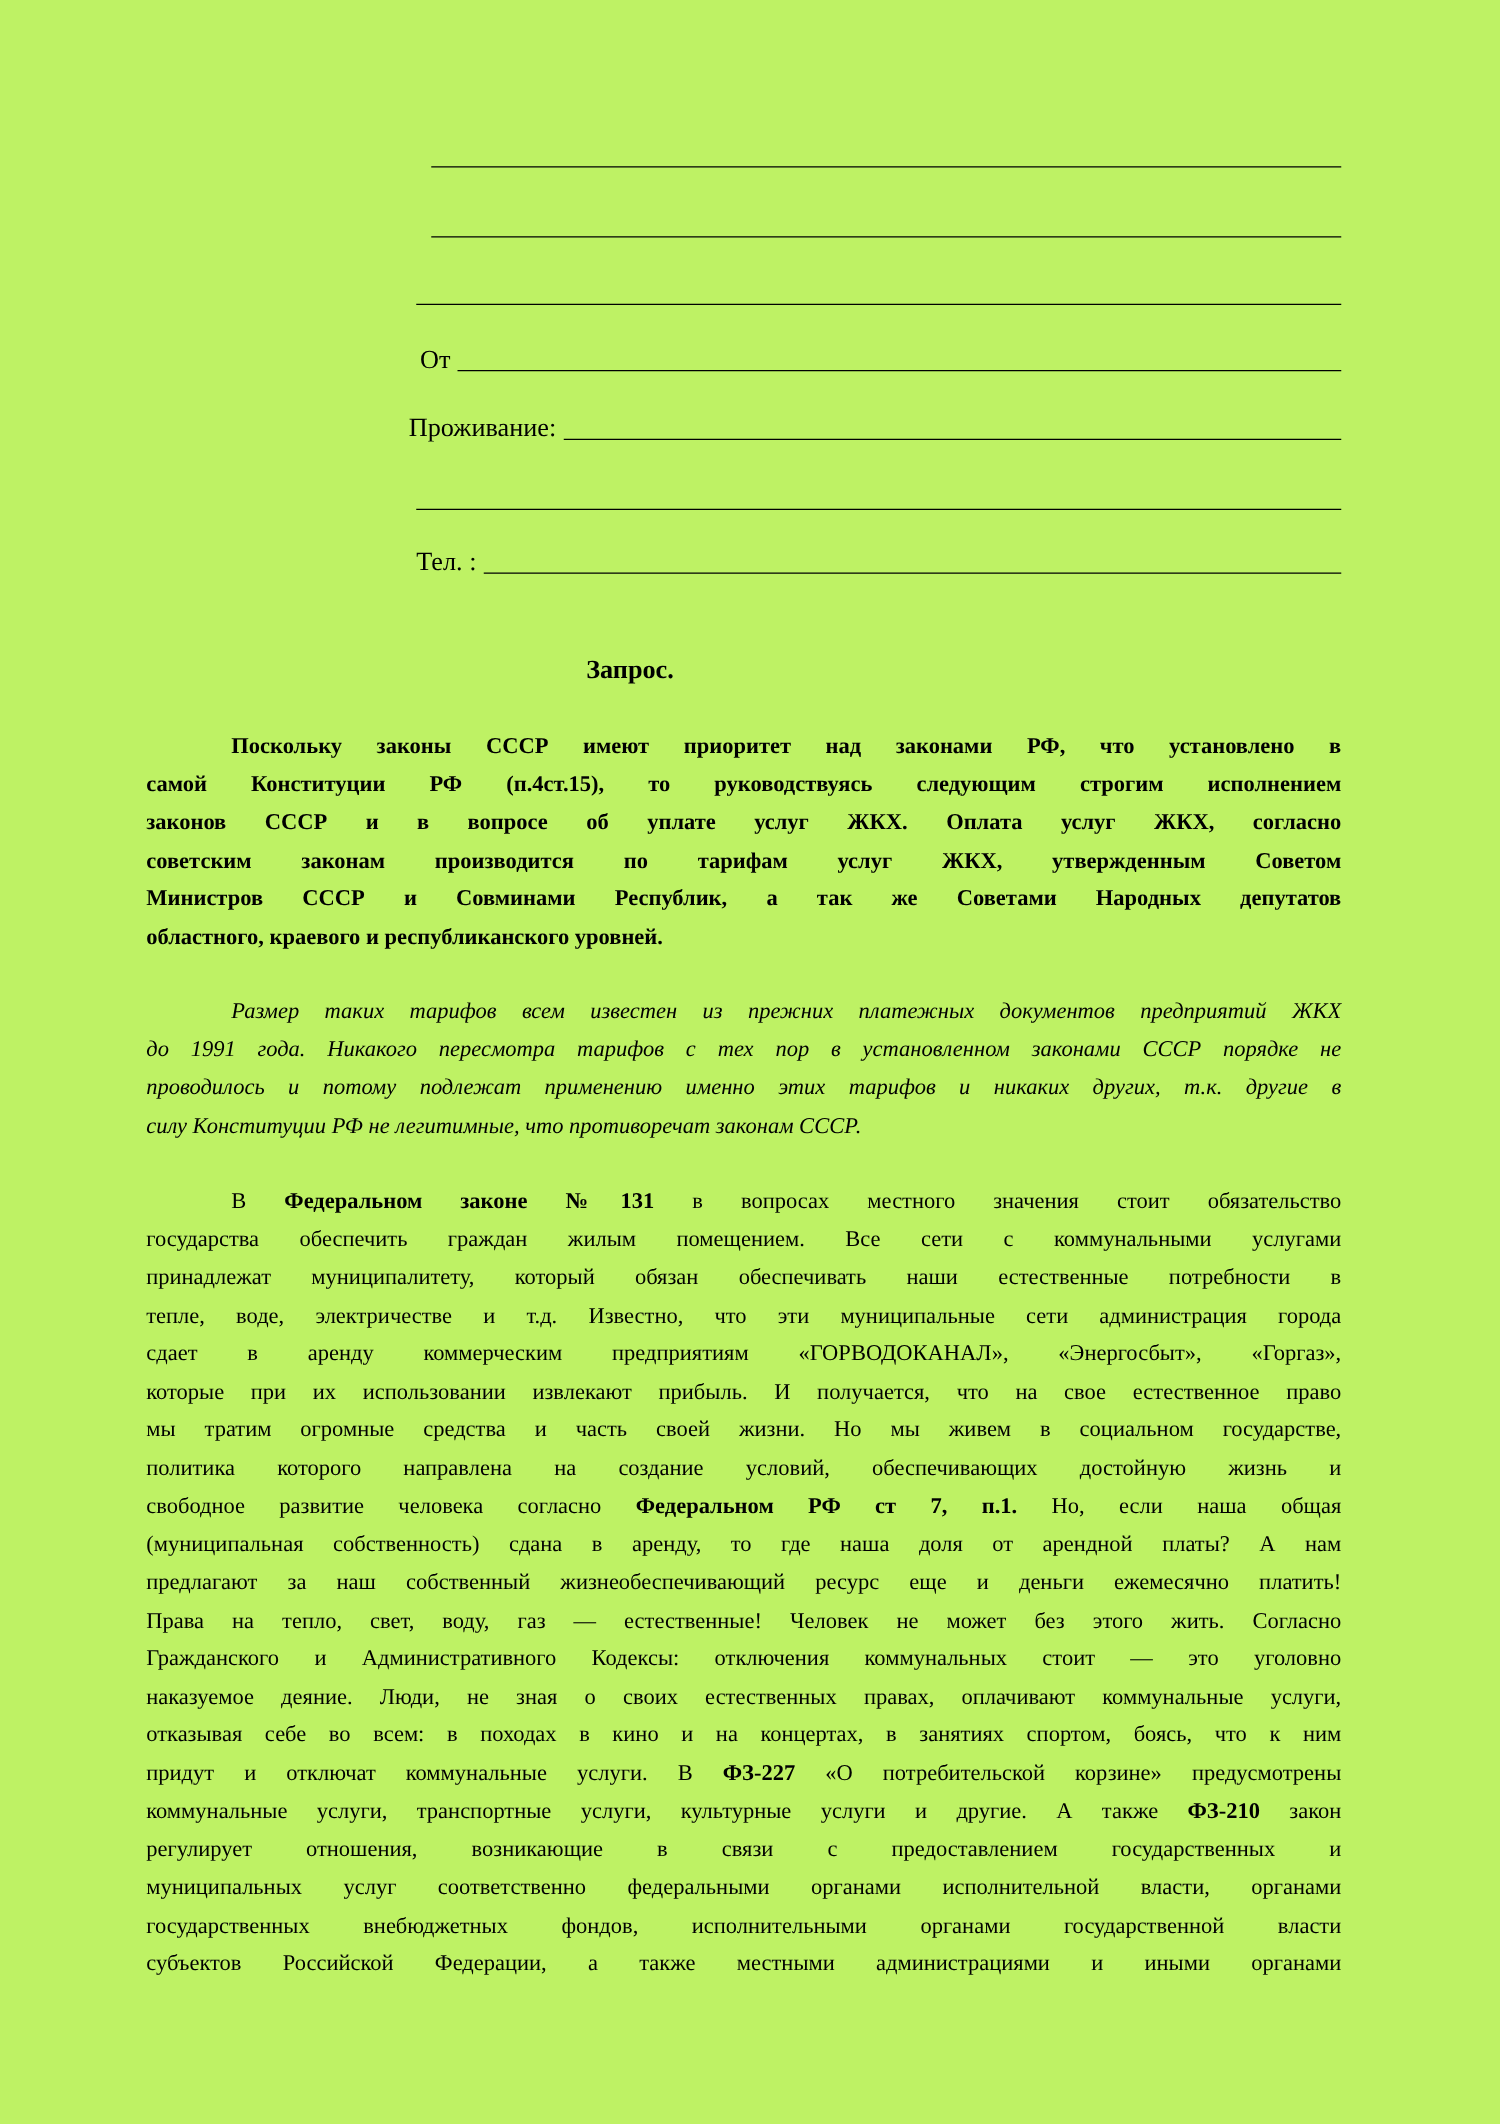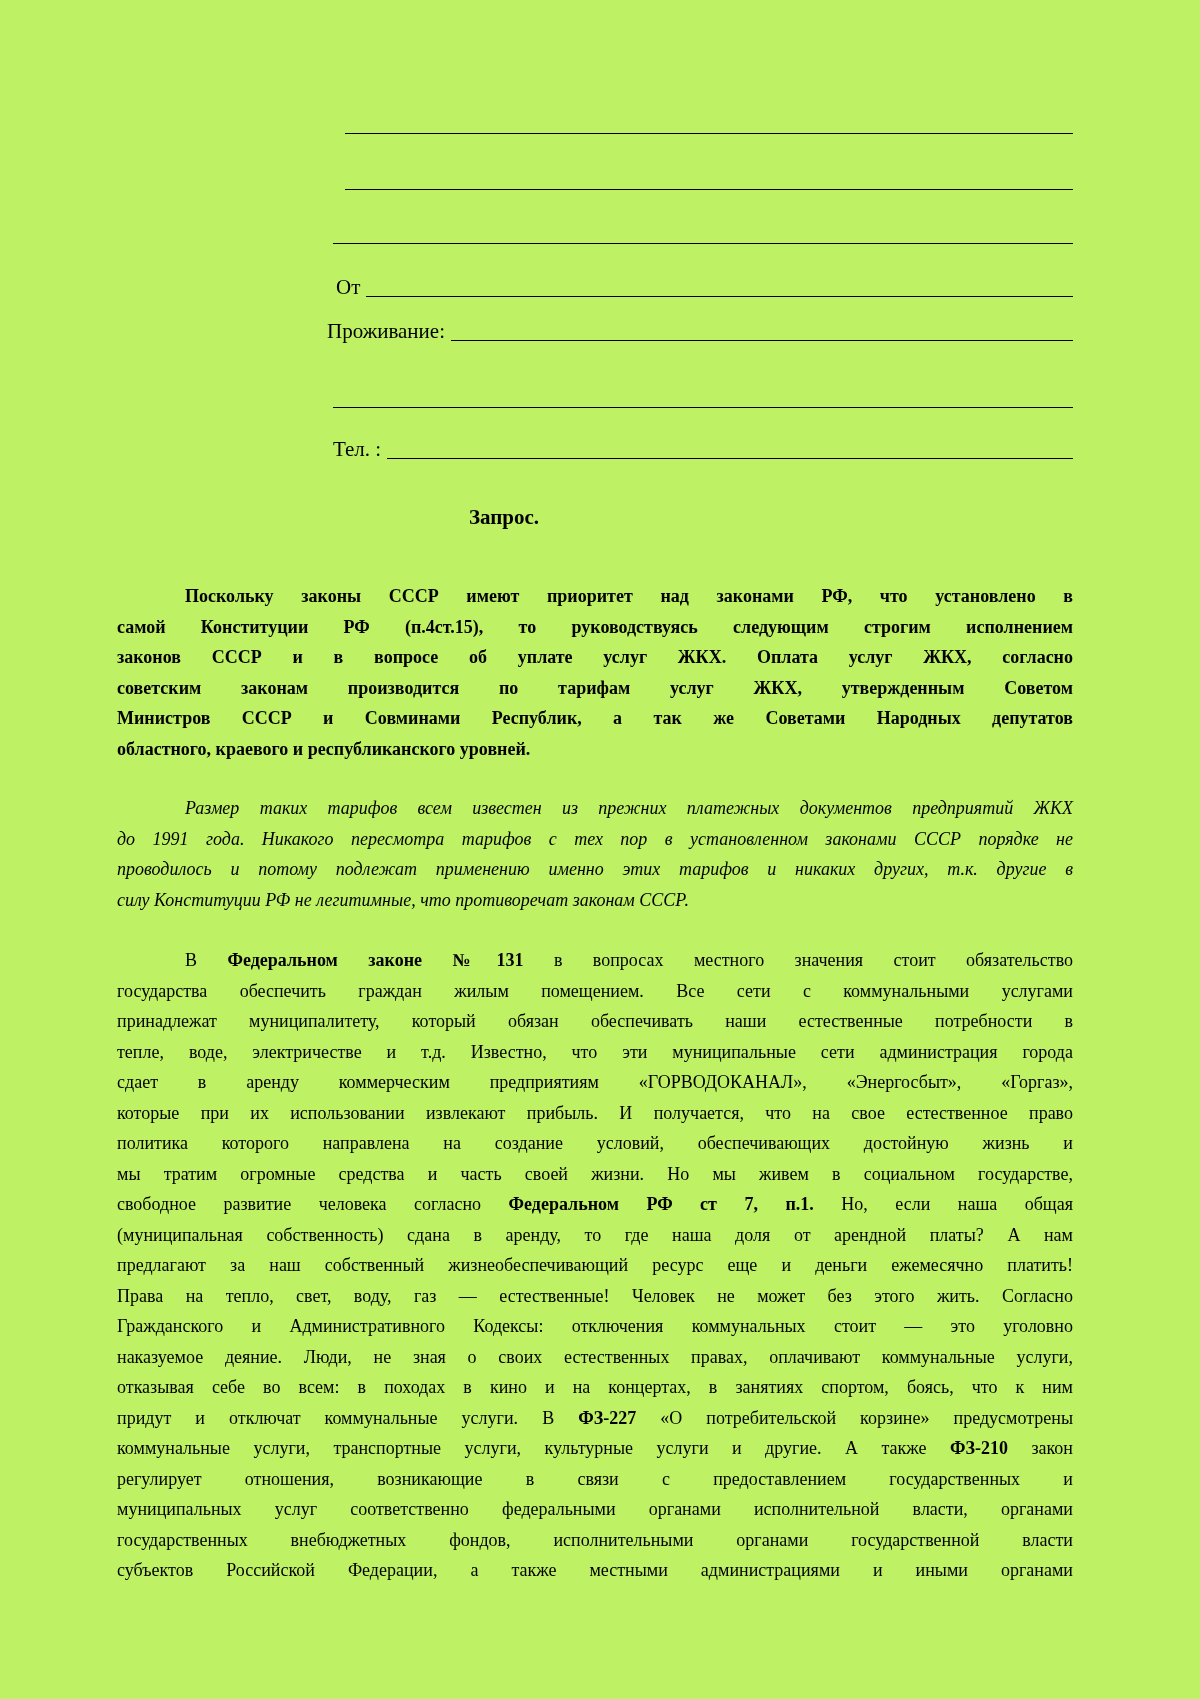--- a/index.html
+++ b/index.html
@@ -44,21 +44,21 @@
       border-top: none; border-left: none; border-right: none;
       outline: none;
       font-family: "Liberation Serif", serif;
       font-size: 19px;
       padding: 0;
     }
     .title {
       position: absolute;
       left: 0;
       width: 1008px;
-      top: 504px;
+      top: 522px;
       text-align: center;
       font-size: 21px;
       font-weight: bold;
       line-height: 26px;
     }
     .para {
       position: absolute;
       left: 117px;
       width: 956px;
       text-align: justify;
@@ -92,21 +92,21 @@
   </div>
   <div class="form-row" style="left:333px; width:740px; top:222px;">
     <input class="form-line" value="" style="">
   </div>
 
   <div class="form-row" style="left:336px; width:737px; top:275px;">
     <span class="form-label">От</span>
     <input class="form-line" value="" style="">
   </div>
 
-  <div class="form-row" style="left:327px; width:746px; top:319px;">
+  <div class="form-row" style="left:327px; width:746px; top:330px;">
     <span class="form-label">Проживание:</span>
     <input class="form-line" value="" style="">
   </div>
   <div class="form-row" style="left:333px; width:740px; top:386px;">
     <input class="form-line" value="" style="">
   </div>
 
   <div class="form-row" style="left:333px; width:740px; top:437px;">
     <span class="form-label">Тел. :</span>
     <input class="form-line" value="" style="">
@@ -130,22 +130,22 @@
     <span class="line last">силу Конституции РФ не легитимные, что противоречат законам СССР.</span>
   </div>
 
   <div class="para" style="top:945px;">
     <span class="line"><span class="indent"></span><span>В</span> <b>Федеральном законе №131</b> <span>в вопросах местного значения стоит обязательство</span></span>
     <span class="line">государства обеспечить граждан жилым помещением. Все сети с коммунальными услугами</span>
     <span class="line">принадлежат муниципалитету, который обязан обеспечивать наши естественные потребности в</span>
     <span class="line">тепле, воде, электричестве и т.д. Известно, что эти муниципальные сети администрация города</span>
     <span class="line">сдает в аренду коммерческим предприятиям «ГОРВОДОКАНАЛ», «Энергосбыт», «Горгаз»,</span>
     <span class="line">которые при их использовании извлекают прибыль. И получается, что на свое естественное право</span>
+    <span class="line">мы тратим огромные средства и часть своей жизни. Но мы живем в социальном государстве,</span>
     <span class="line">политика которого направлена на создание условий, обеспечивающих достойную жизнь и</span>
-    <span class="line">мы тратим огромные средства и часть своей жизни. Но мы живем в социальном государстве,</span>
     <span class="line"><span>свободное развитие человека согласно</span> <b>Федеральном РФ ст 7, п.1.</b> <span>Но, если наша общая</span></span>
     <span class="line">(муниципальная собственность) сдана в аренду, то где наша доля от арендной платы? А нам</span>
     <span class="line">предлагают за наш собственный жизнеобеспечивающий ресурс еще и деньги ежемесячно платить!</span>
     <span class="line">Права на тепло, свет, воду, газ — естественные! Человек не может без этого жить. Согласно</span>
     <span class="line">Гражданского  и Административного  Кодексы: отключения коммунальных стоит — это уголовно</span>
     <span class="line">наказуемое деяние. Люди, не зная о своих естественных правах, оплачивают коммунальные услуги,</span>
     <span class="line">отказывая себе во всем: в походах в кино и на концертах, в занятиях спортом, боясь, что к ним</span>
     <span class="line"><span>придут и отключат коммунальные услуги. В</span> <b>ФЗ-227</b> <span>«О потребительской корзине» предусмотрены</span></span>
     <span class="line"><span>коммунальные услуги, транспортные услуги, культурные услуги и другие. А также</span> <b>ФЗ-210</b> <span>закон</span></span>
     <span class="line">регулирует отношения, возникающие в связи с предоставлением государственных и</span>

